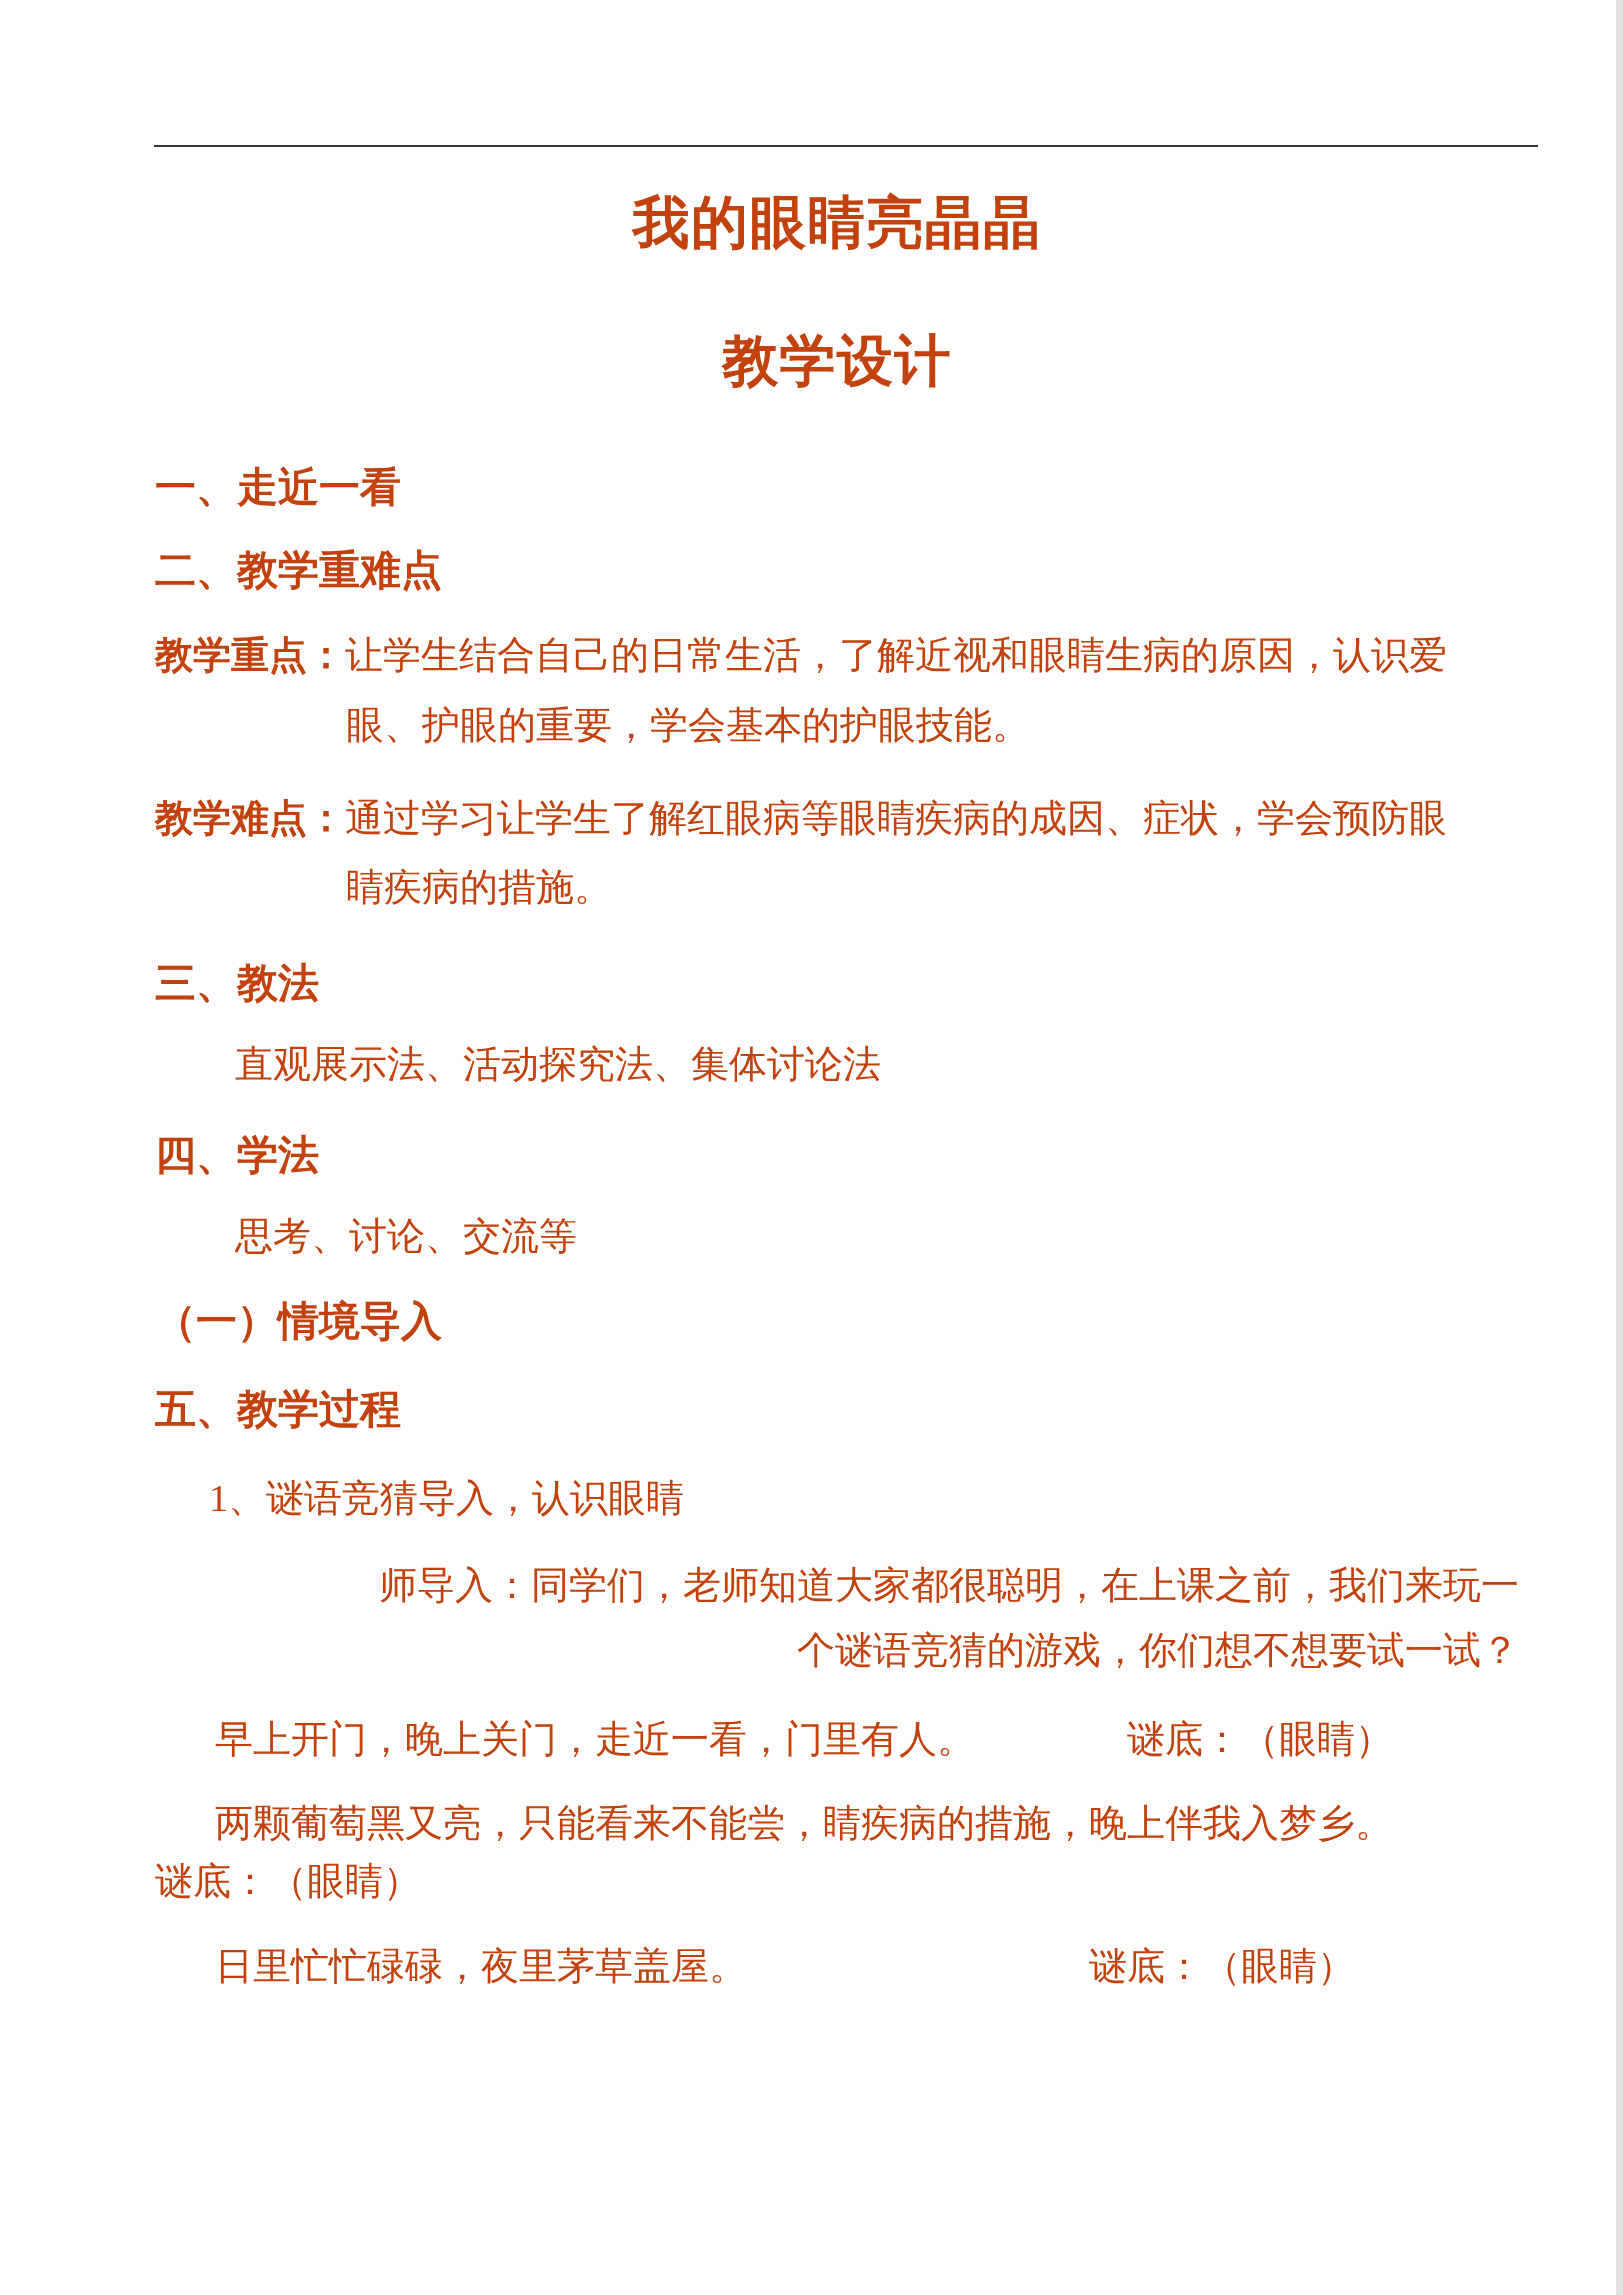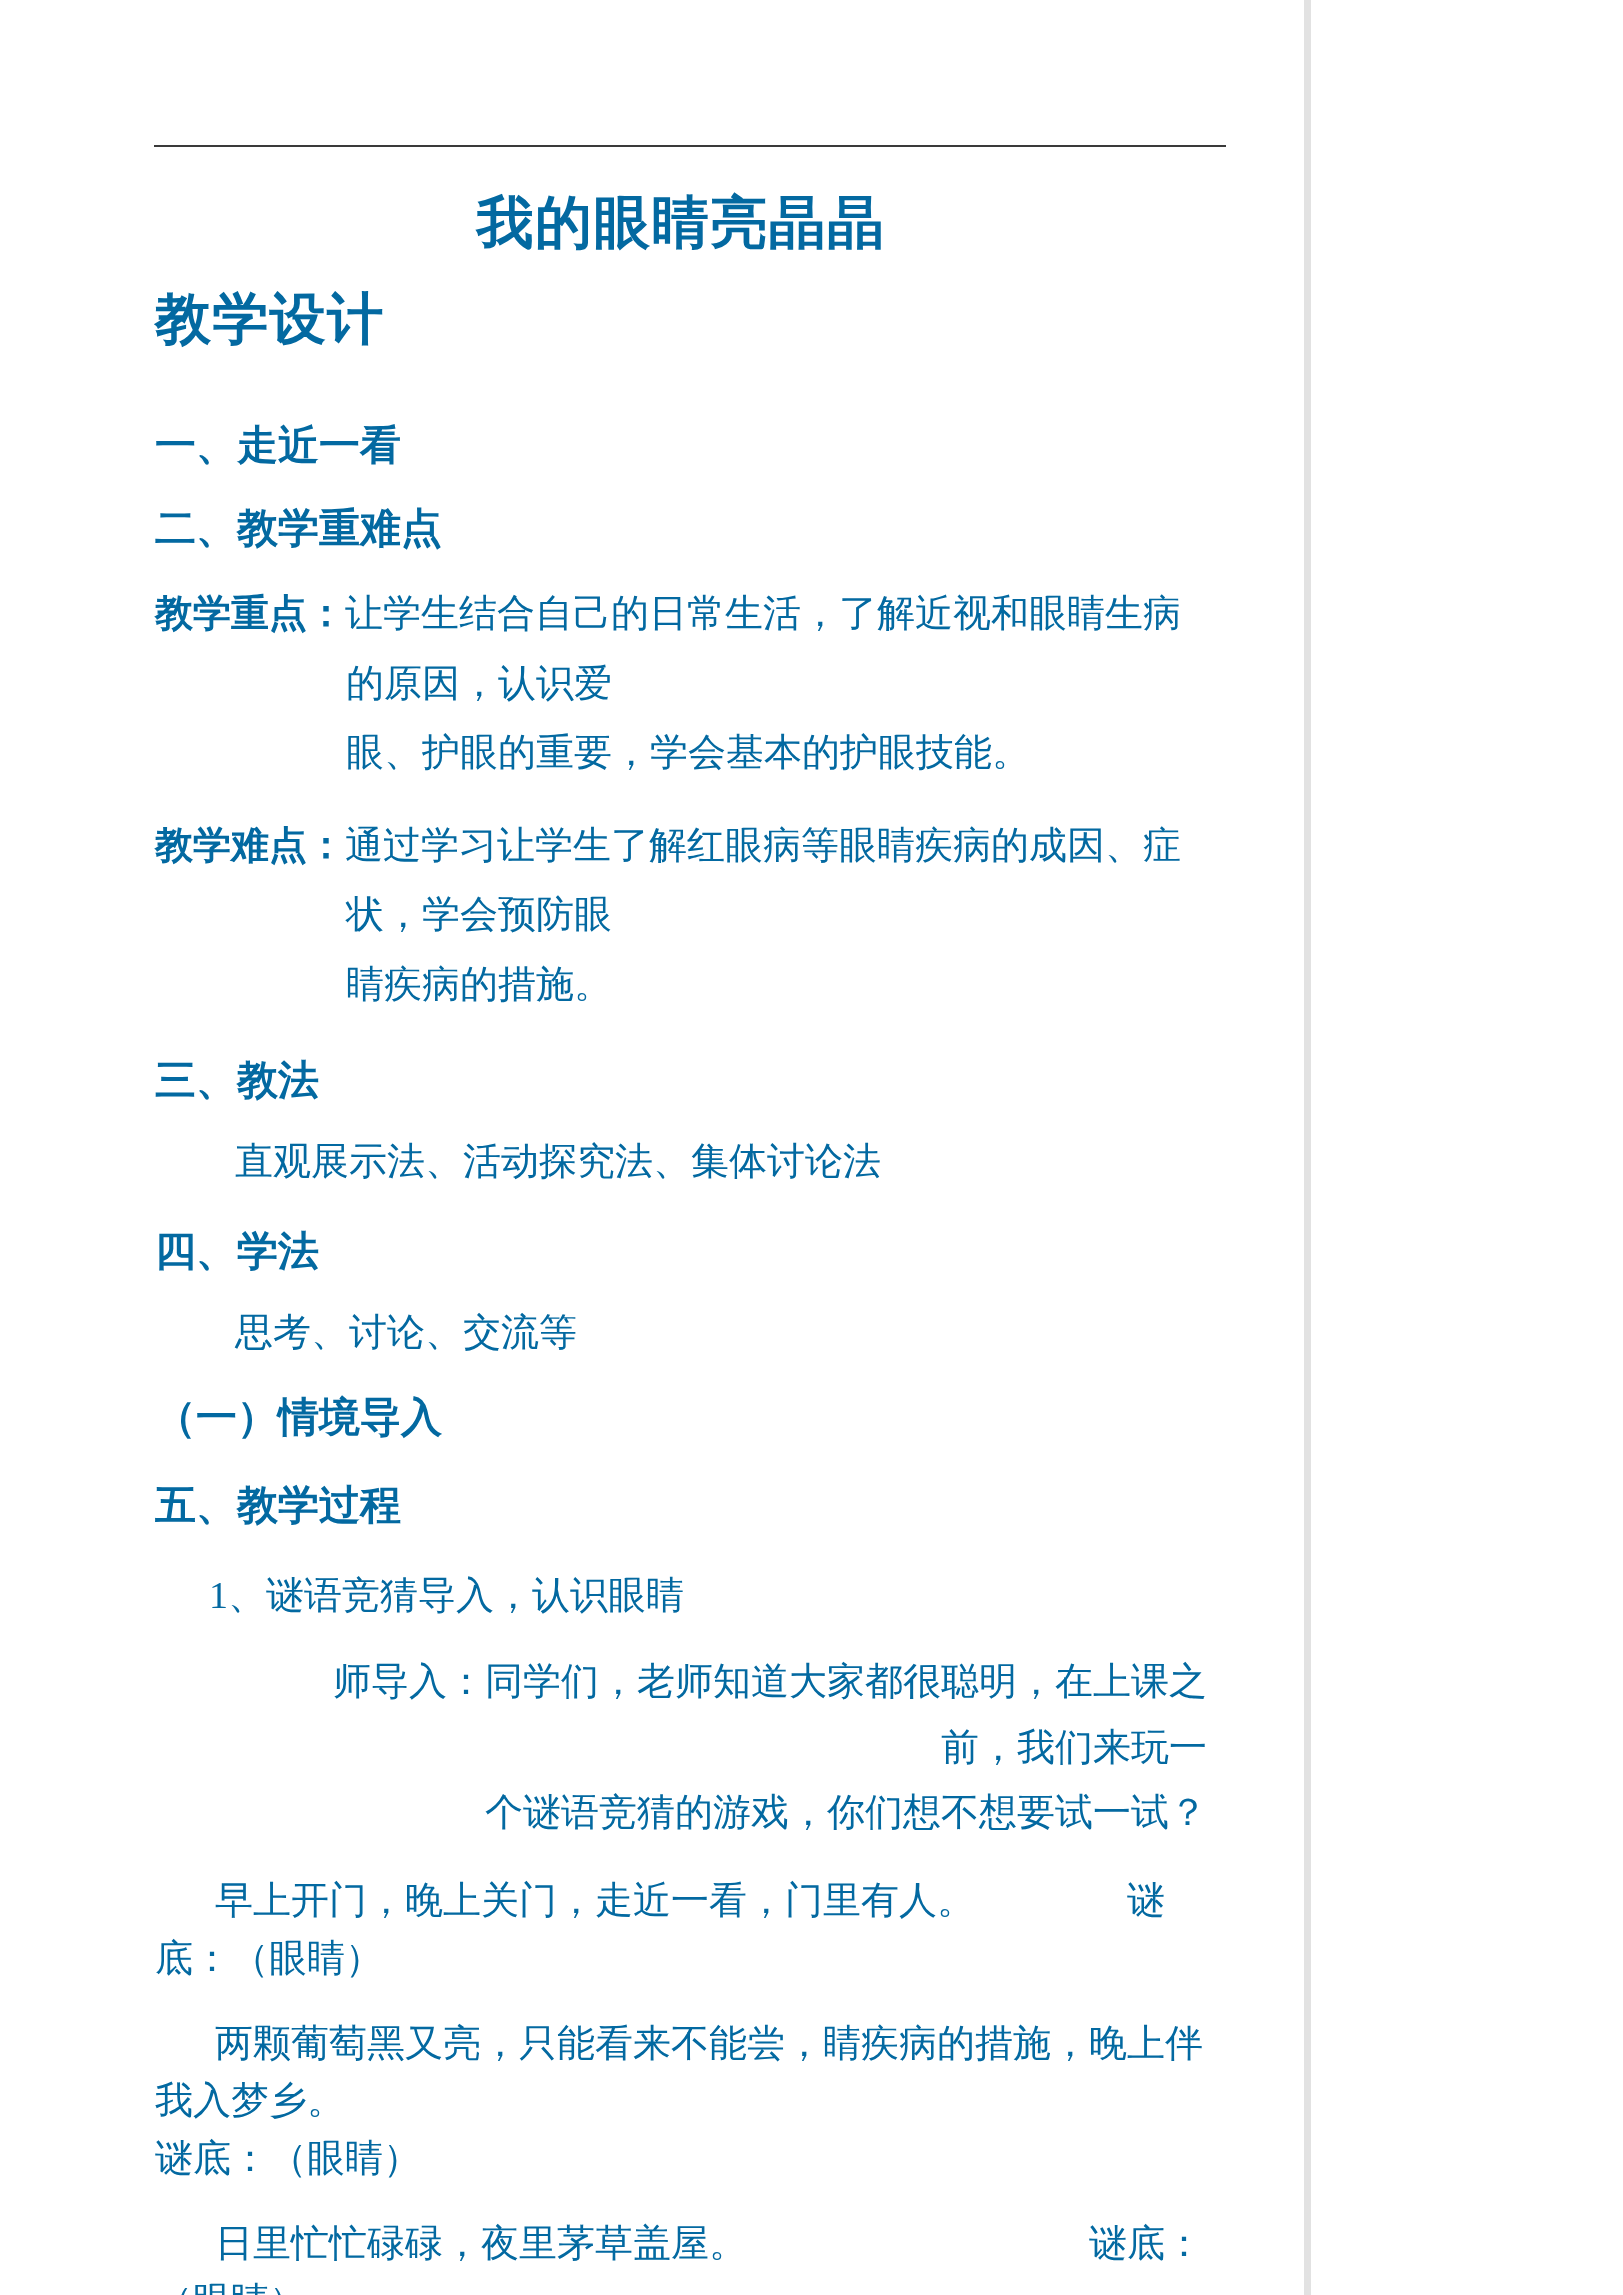--- a/index.html
+++ b/index.html
@@ -1,22 +1,22 @@
 <!DOCTYPE html>
 <html style="font-size:11px"><head>
 <meta charset="utf-8">
 <style>
   * { margin: 0; padding: 0; box-sizing: border-box; }
   html, body { background: #ffffff; }
   .page {
     position: relative;
-    width: 1311px;
+    width: 1623px;
     height: 2295px;
     background: #ffffff;
-    color: #0369a1;
+    color: #c2410c;
     font-family: "Liberation Serif", "DejaVu Serif", serif;
     font-size: 38px;
     padding: 145px 104px 0 155px;
     overflow: hidden;
   }
   .page-edge-right {
     position: absolute;
     top: 0; right: 0; bottom: 0;
     width: 6.8px;
     background: #e2e2e2;
@@ -31,21 +31,22 @@
     font-weight: 700;
     line-height: 1.25;
     text-align: center;
     margin-top: 40px;
     letter-spacing: 1.4px;
   }
   .subtitle {
     font-size: 56px;
     font-weight: 700;
     line-height: 1.25;
-    margin-top: 26px;
+    text-align: center;
+    margin-top: 68px;
     letter-spacing: 1.4px;
   }
   .h-sec {
     font-family: "Liberation Sans", "DejaVu Sans", sans-serif;
     font-weight: 700;
     font-size: 41px;
     line-height: 1.3;
     margin-top: 35px;
   }
   .h-sec.first { margin-top: 65px; }

